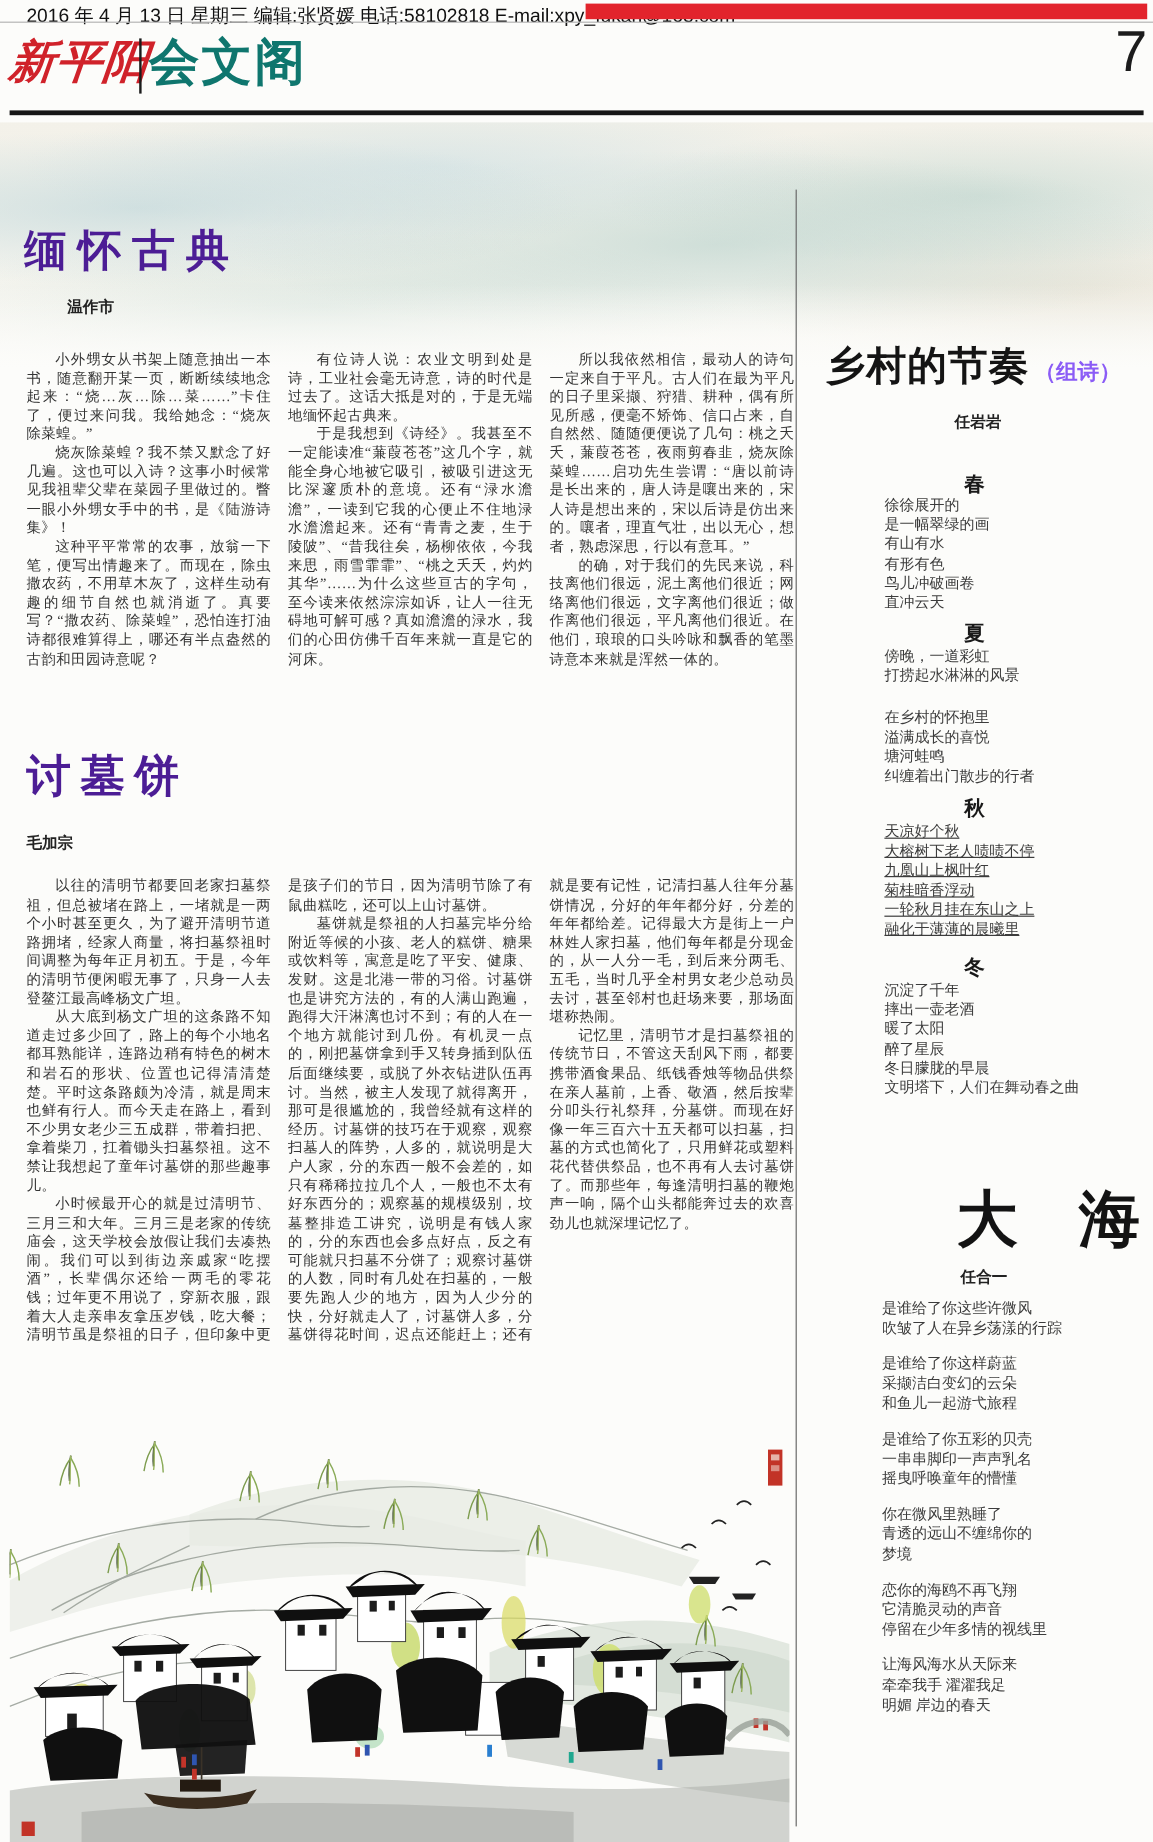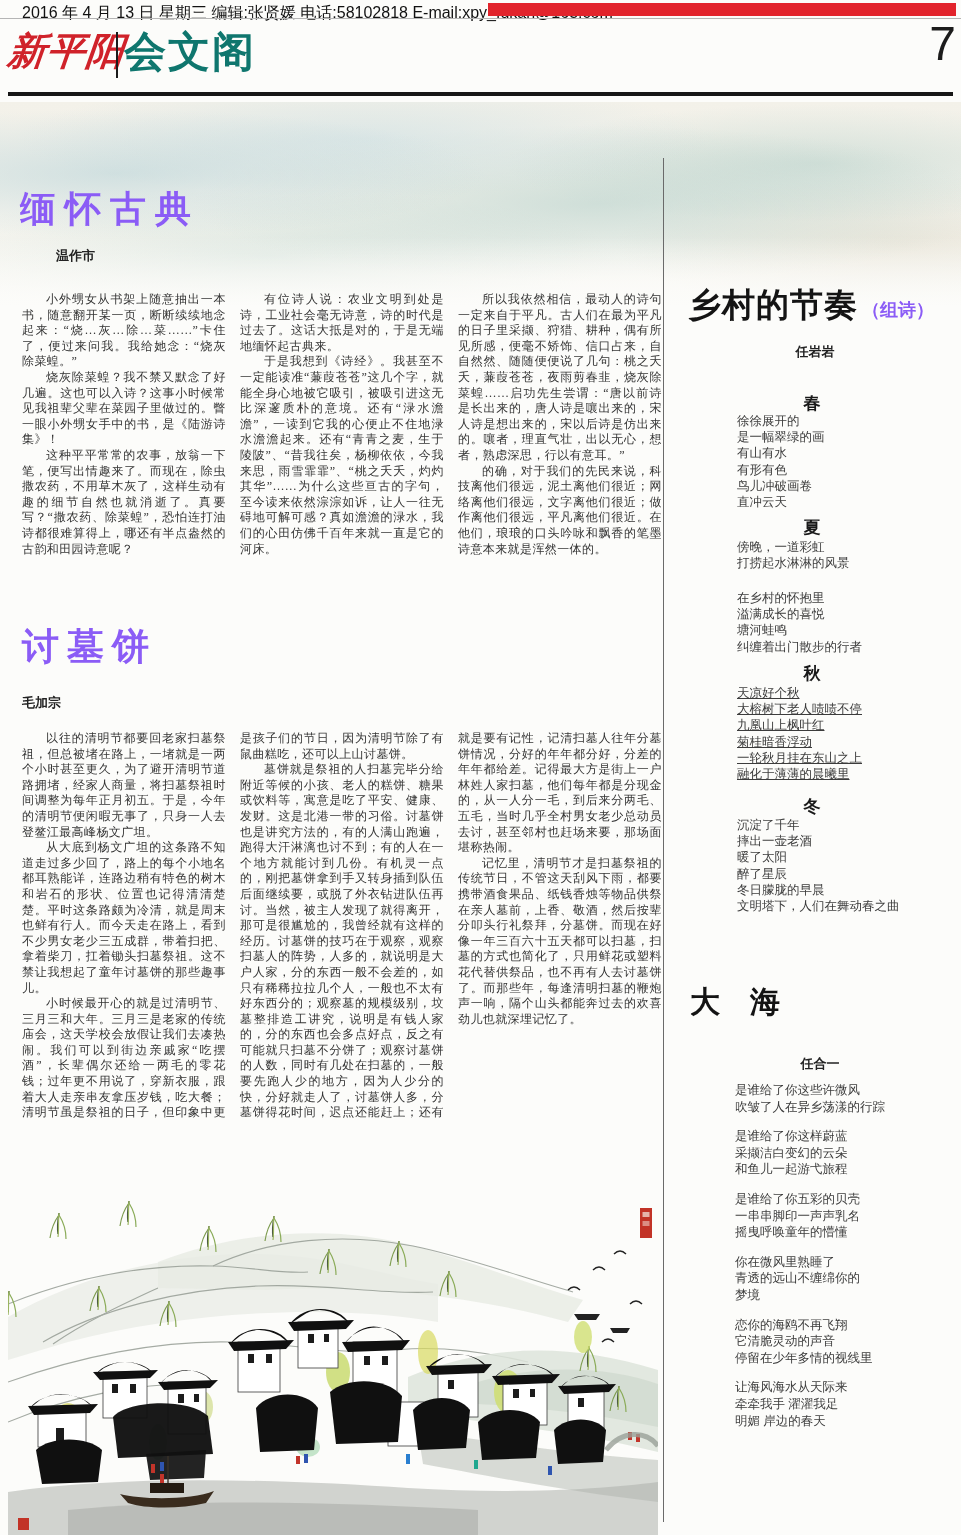--- a/index.html
+++ b/index.html
@@ -27,21 +27,21 @@
       radial-gradient(50% 40% at 38% 18%, rgba(199,221,226,.55), rgba(199,221,226,0) 72%),
       radial-gradient(60% 55% at 62% 50%, rgba(160,196,190,.45), rgba(160,196,190,0) 70%),
       radial-gradient(45% 40% at 85% 30%, rgba(178,206,199,.50), rgba(178,206,199,0) 72%),
       radial-gradient(40% 45% at 94% 70%, rgba(224,219,203,.55), rgba(224,219,203,0) 75%),
       radial-gradient(50% 45% at 28% 75%, rgba(188,213,206,.40), rgba(188,213,206,0) 72%),
       linear-gradient(#f3f1e9,#f9f8f3);}
   .wash:after{content:"";position:absolute;left:0;bottom:-1px;width:100%;height:70px;
       background:linear-gradient(rgba(252,252,250,0),#fcfcfa);}
 
   
-  .a-title{font-family:Liberation Mono, monospace;font-weight:bold;color:#8b5cf6;text-align:center;}
+  .a-title{font-family:Liberation Mono, monospace;font-weight:bold;color:#4c1d95;text-align:center;}
   .a-author{font-family:"Liberation Sans","DejaVu Sans",sans-serif;font-weight:bold;font-size:13px;color:#222;}
   .a-body{column-count:3;column-gap:14px;column-fill:auto;overflow:hidden;
           font-size:12px;line-height:15.6px;letter-spacing:.4px;text-align:justify;color:#343434;}
   .a-body p{margin:0;text-indent:2em;}
 
   .t1{left:20px;top:185px;font-size:36px;letter-spacing:9px;z-index:3;}
   .au1{left:22px;top:247px;z-index:3;margin-left:34px;}
   .b1{left:22px;top:292px;width:640px;height:272px;z-index:3;}
 
   .t2{left:22px;top:622px;font-size:37px;letter-spacing:8px;}
@@ -57,22 +57,22 @@
   .p1-title .sub{font-family:"Liberation Sans","DejaVu Sans",sans-serif;font-weight:bold;font-size:18px;color:#8b5cf6;}
   .p-author{font-family:"Liberation Sans","DejaVu Sans",sans-serif;font-weight:bold;font-size:13px;color:#222;text-align:center;}
   .p1-author{left:690px;top:343px;width:250px;}
   .season-h{font-family:"Liberation Sans","DejaVu Sans",sans-serif;font-weight:bold;font-size:17px;color:#191919;text-align:center;width:200px;}
   .stanza{white-space:pre-line;font-size:12.5px;line-height:16.2px;color:#3c3c3c;}
   .s-spring-h{left:712px;top:392px;} .s-spring{left:737px;top:413px;}
   .s-summer-h{left:712px;top:516px;} .s-summer-1{left:737px;top:539px;} .s-summer-2{left:737px;top:590px;}
   .s-autumn-h{left:712px;top:662px;} .s-autumn{left:737px;top:685px;text-decoration:underline;}
   .s-winter-h{left:712px;top:795px;} .s-winter{left:737px;top:817px;}
 
-  .p2-title{left:690px;top:982px;width:260px;text-align:left;
-      font-family:"Liberation Sans","DejaVu Sans",sans-serif;font-weight:bold;font-size:30px;color:#131313;}
+  .p2-title{left:690px;top:982px;width:260px;text-align:right;
+      font-family:"Liberation Sans","DejaVu Sans",sans-serif;font-weight:bold;font-size:51px;color:#131313;}
   .p2-author{left:690px;top:1055px;width:260px;}
   .p2-body{left:735px;top:1082px;width:226px;}
   .p2-body .stanza{margin:0 0 13px 0;line-height:16.6px;}
 
   
   .painting{left:8px;top:1192px;width:650px;height:343px;}
 </style>
 </head>
 <body>
 

